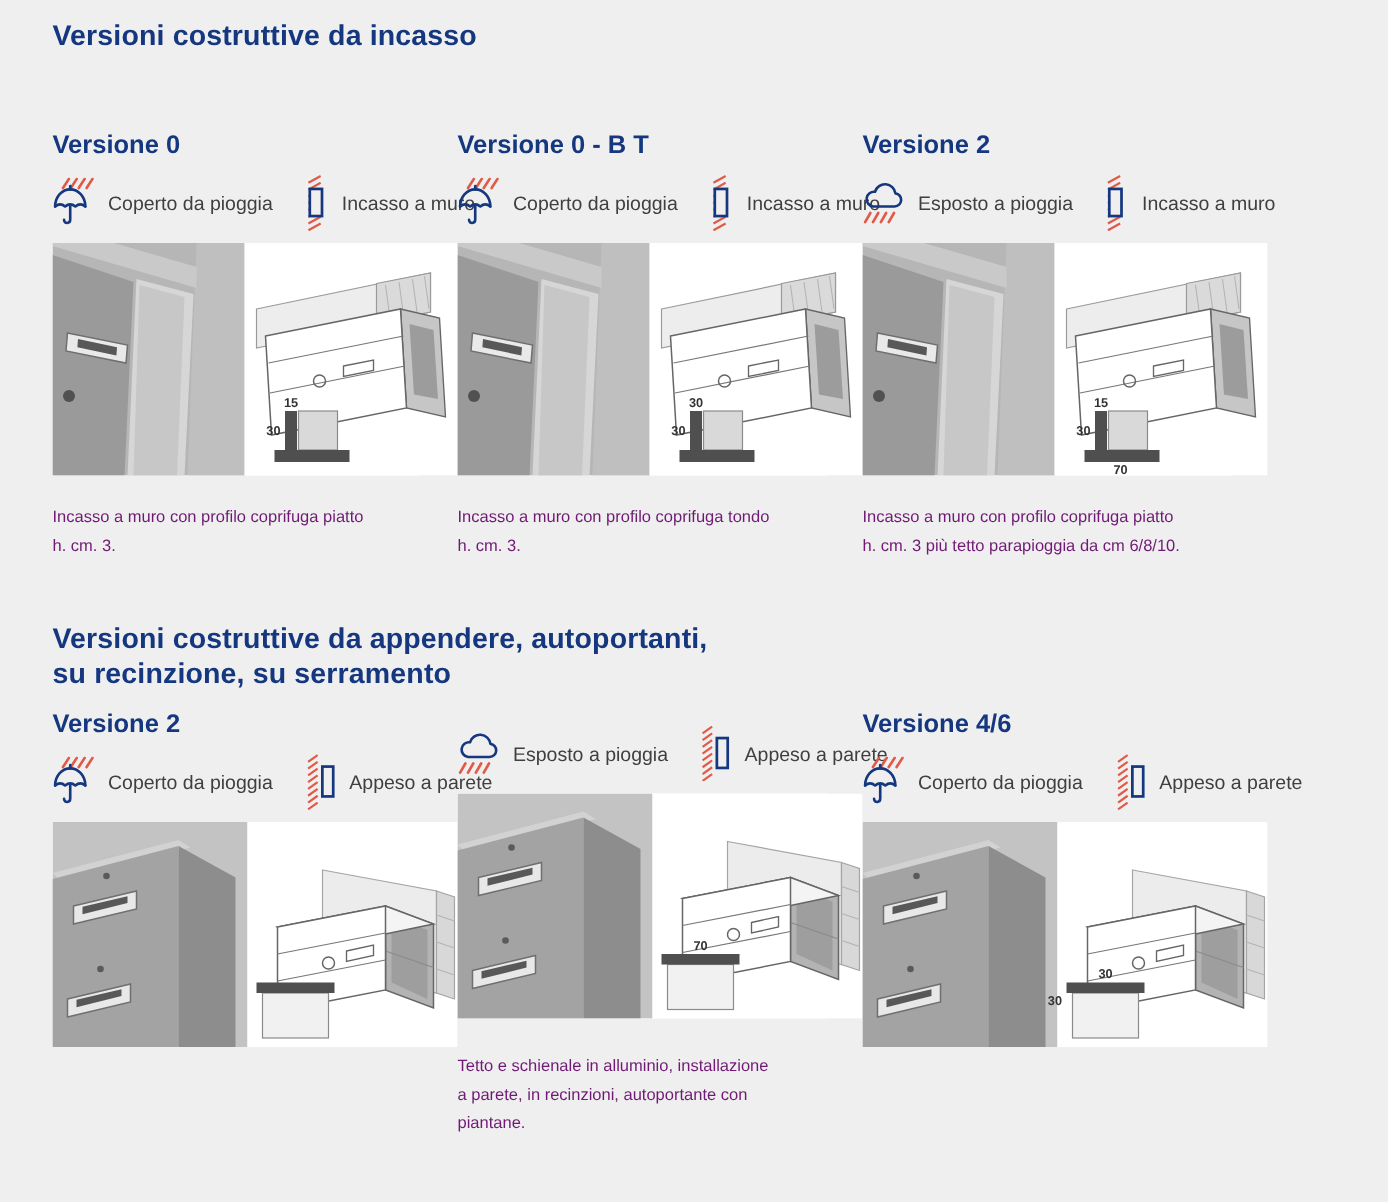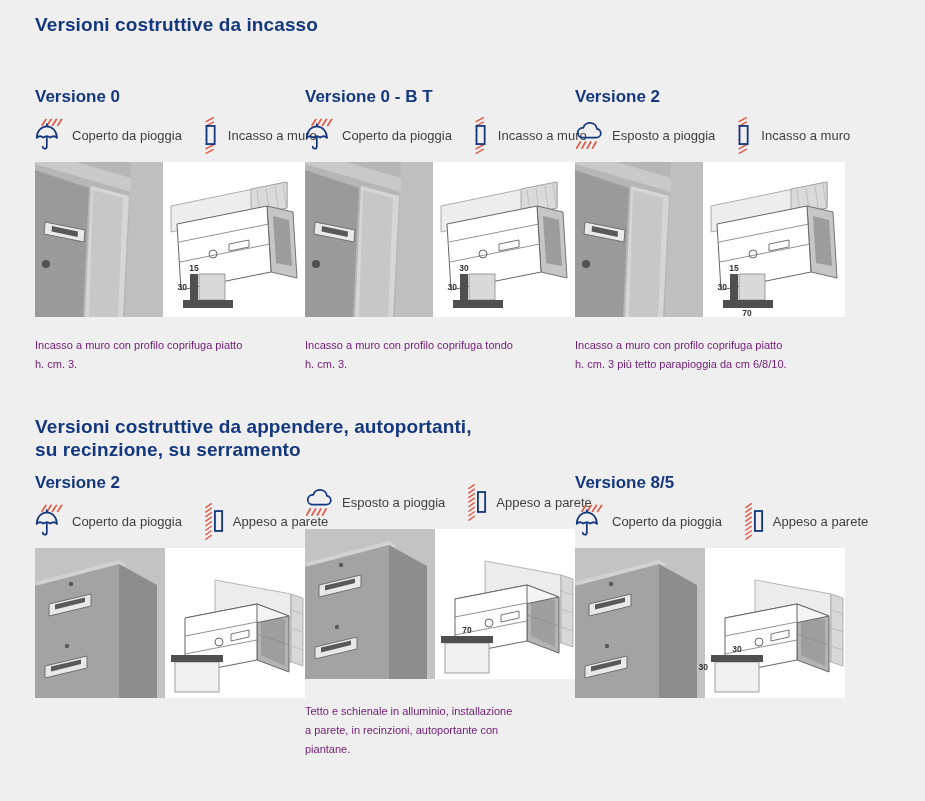--- a/index.html
+++ b/index.html
@@ -323,21 +323,21 @@
             <text class="dim" x="162" y="104" text-anchor="middle">70</text>
             <text class="dim" x="133" y="122" text-anchor="end"></text>
           </svg>
         </div>
         <p class="desc desc-2">Tetto e schienale in alluminio, installazione
 a parete, in recinzioni, autoportante con
 piantane.</p>
       </article>
 
       <article class="version-card">
-        <h3 class="version-title">Versione 8/5</h3>
+        <h3 class="version-title">Versione 4/6</h3>
         <div class="icons-row">
           <div class="icon-item">
             <span class="ficon">
               <svg width="28" height="36" viewBox="0 0 32 38">
                   <use href="#ic-umbrella"></use>
                 </svg>
             </span>
             <span class="ficon-label">Coperto da pioggia</span>
           </div>
           <div class="icon-item">

